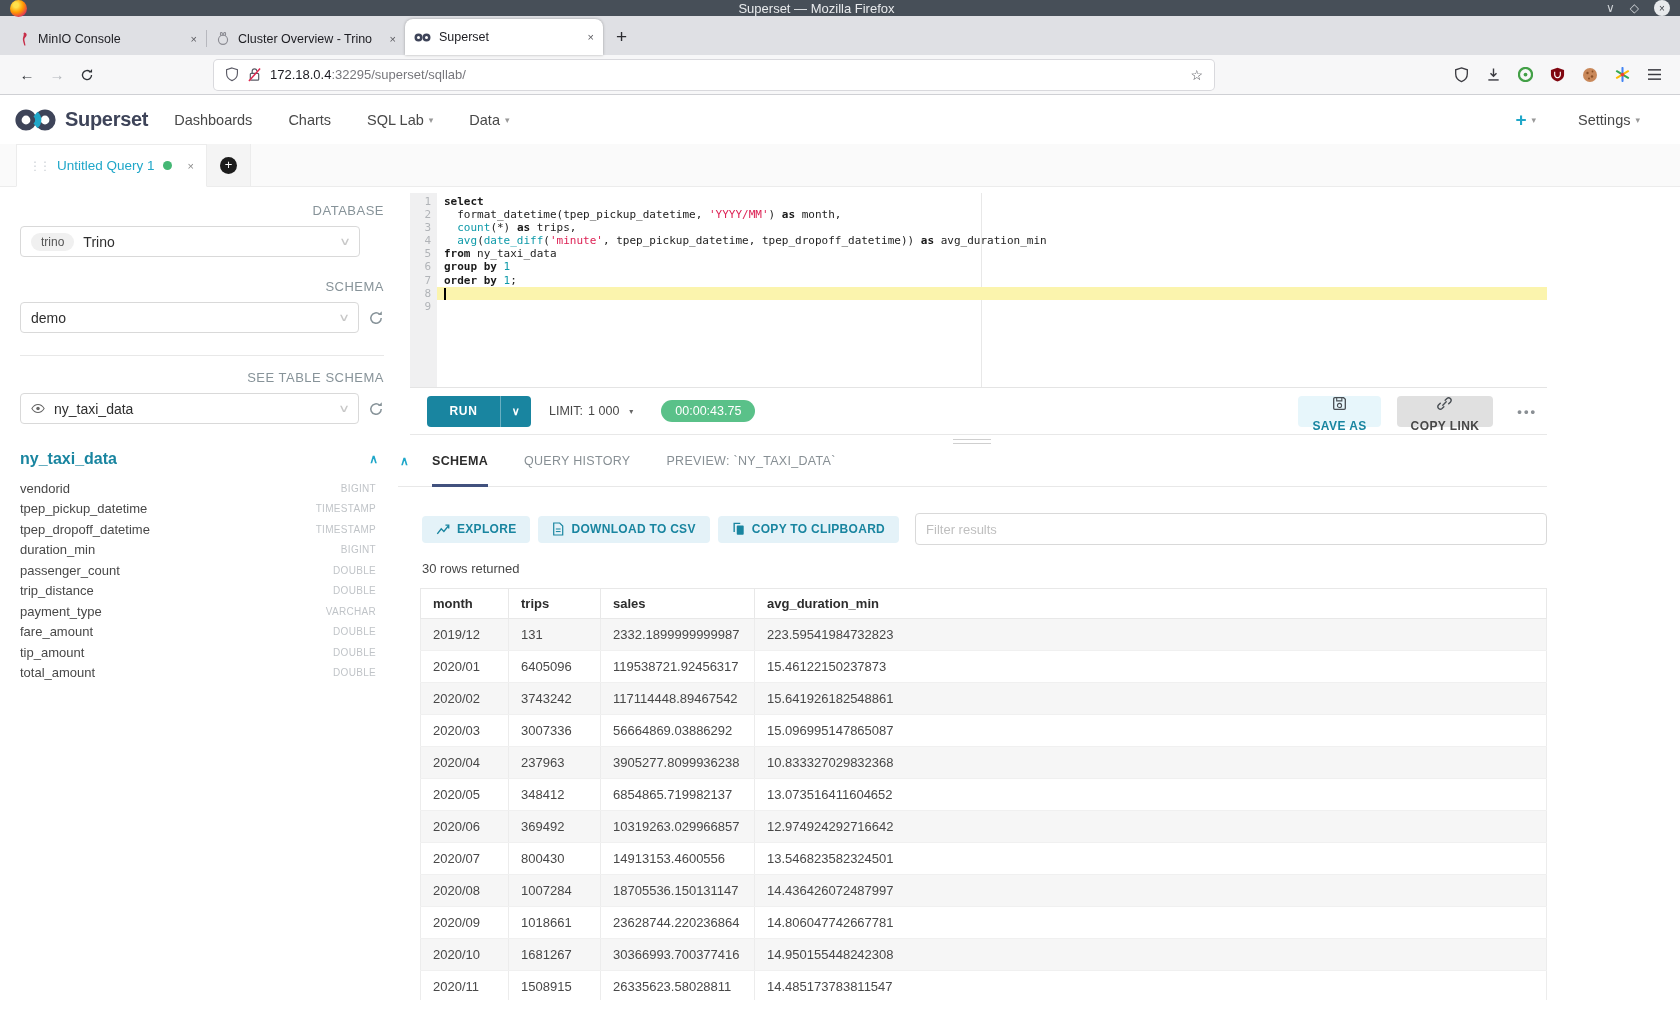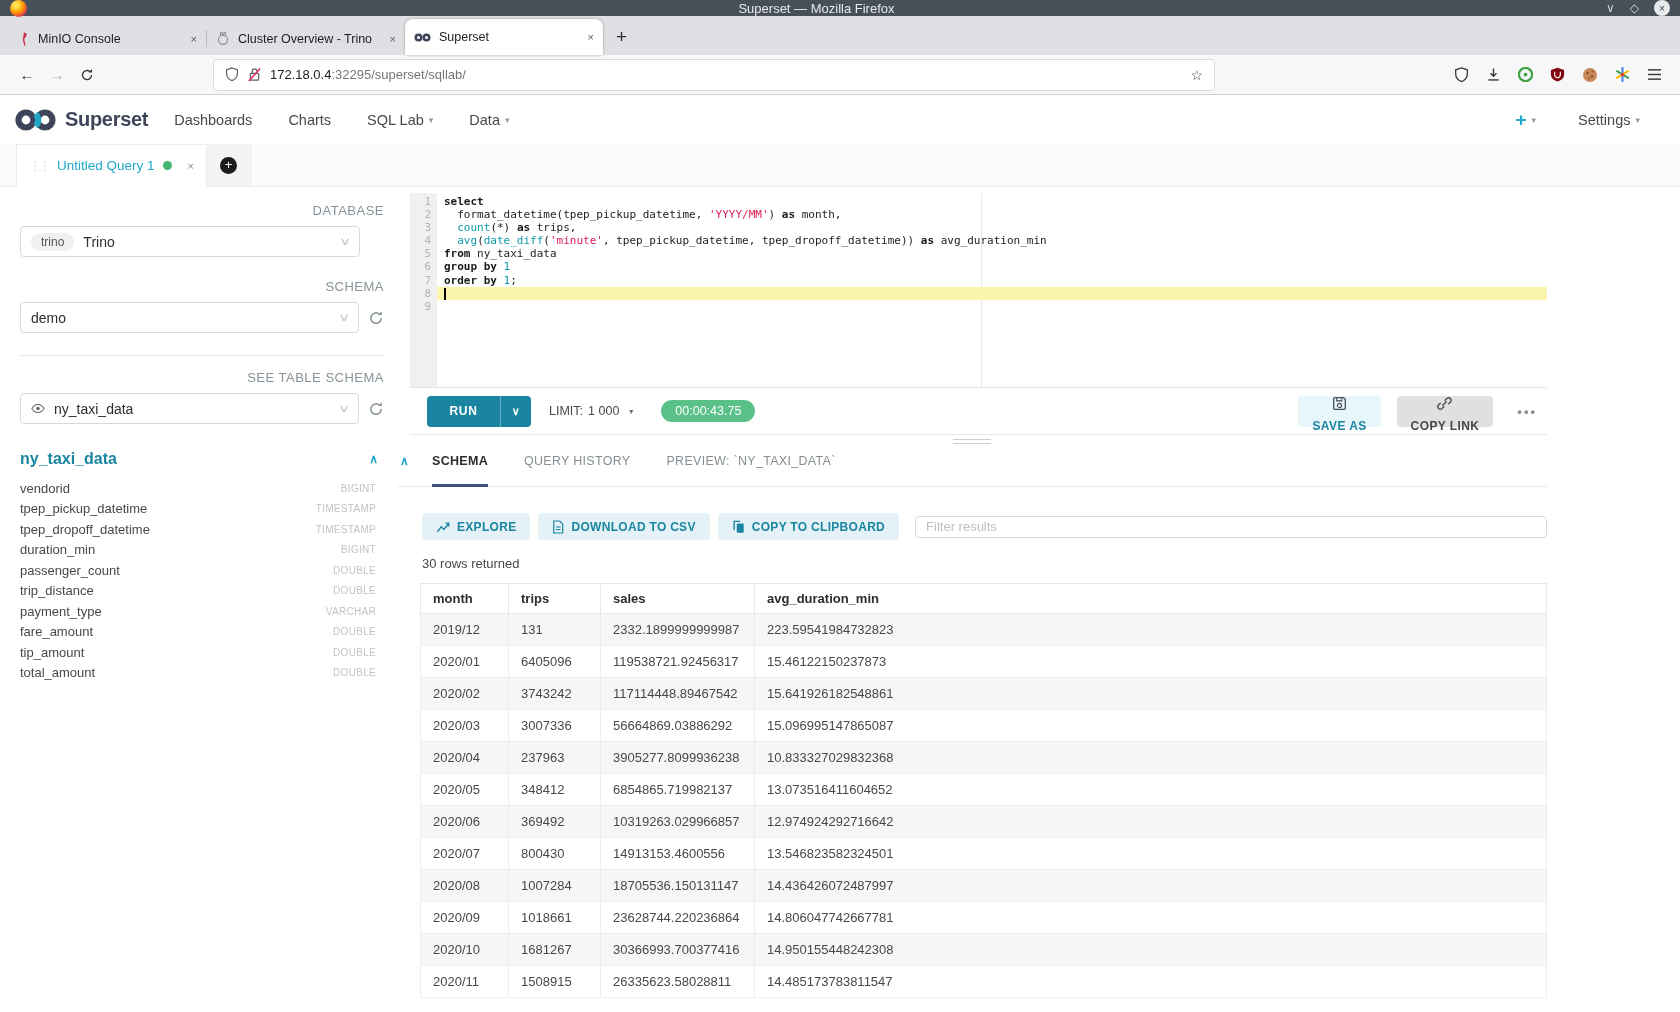--- a/index.html
+++ b/index.html
@@ -134,21 +134,21 @@
   .collapse-s { position:absolute; left:2px; color:#20a7c9; font-size:12px; font-weight:bold; }
   .stab { font-size:12.5px; color:#878f94; letter-spacing:.3px; display:flex; align-items:center;
     height:100%; position:relative; }
   .stab.active { color:#2d2d2d; font-weight:bold; }
   .stab.active::after { content:""; position:absolute; left:0; right:0; bottom:-1px; height:3px;
     background:#41517e; }
   .actions { display:flex; align-items:center; gap:8px; margin-top:26px; padding-left:24px; }
   .lb { height:27px; background:#e4f2f8; color:#1985a0; border:none; border-radius:4px;
     display:flex; align-items:center; gap:7px; padding:0 14px; font-family:inherit;
     font-size:12px; font-weight:bold; letter-spacing:.3px; }
-  .filter { flex:1; height:22px; border:1px solid #d9d9d9; border-radius:4px; margin-left:8px;
+  .filter { flex:1; height:32px; border:1px solid #d9d9d9; border-radius:4px; margin-left:8px;
     padding:0 10px; font-size:13px; color:#333; font-family:inherit; }
   .filter::placeholder { color:#bfbfbf; }
   .rowcount { margin:16px 0 0 24px; font-size:13px; color:#484848; }
   .results { margin:12px 0 0 22px; width:1127px; border-collapse:collapse; table-layout:fixed;
     font-size:13px; color:#484848; }
   .results th { font-weight:bold; text-align:left; color:#2d2d2d; background:#fff;
     height:30px; padding:0 12px; border:1px solid #e8e8e8; }
   .results td { height:32px; padding:0 12px; border-left:1px solid #ececec;
     border-right:1px solid #ececec; border-bottom:1px solid #f0f0f0; }
   .results tbody tr:nth-child(odd) { background:#f6f6f6; }

